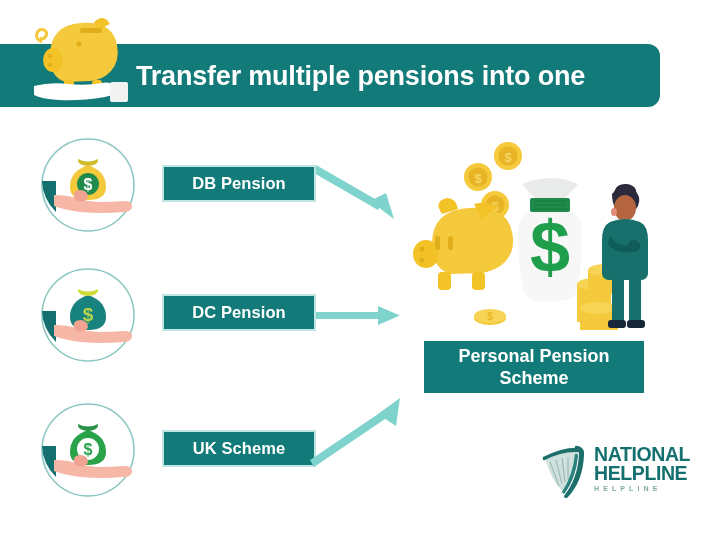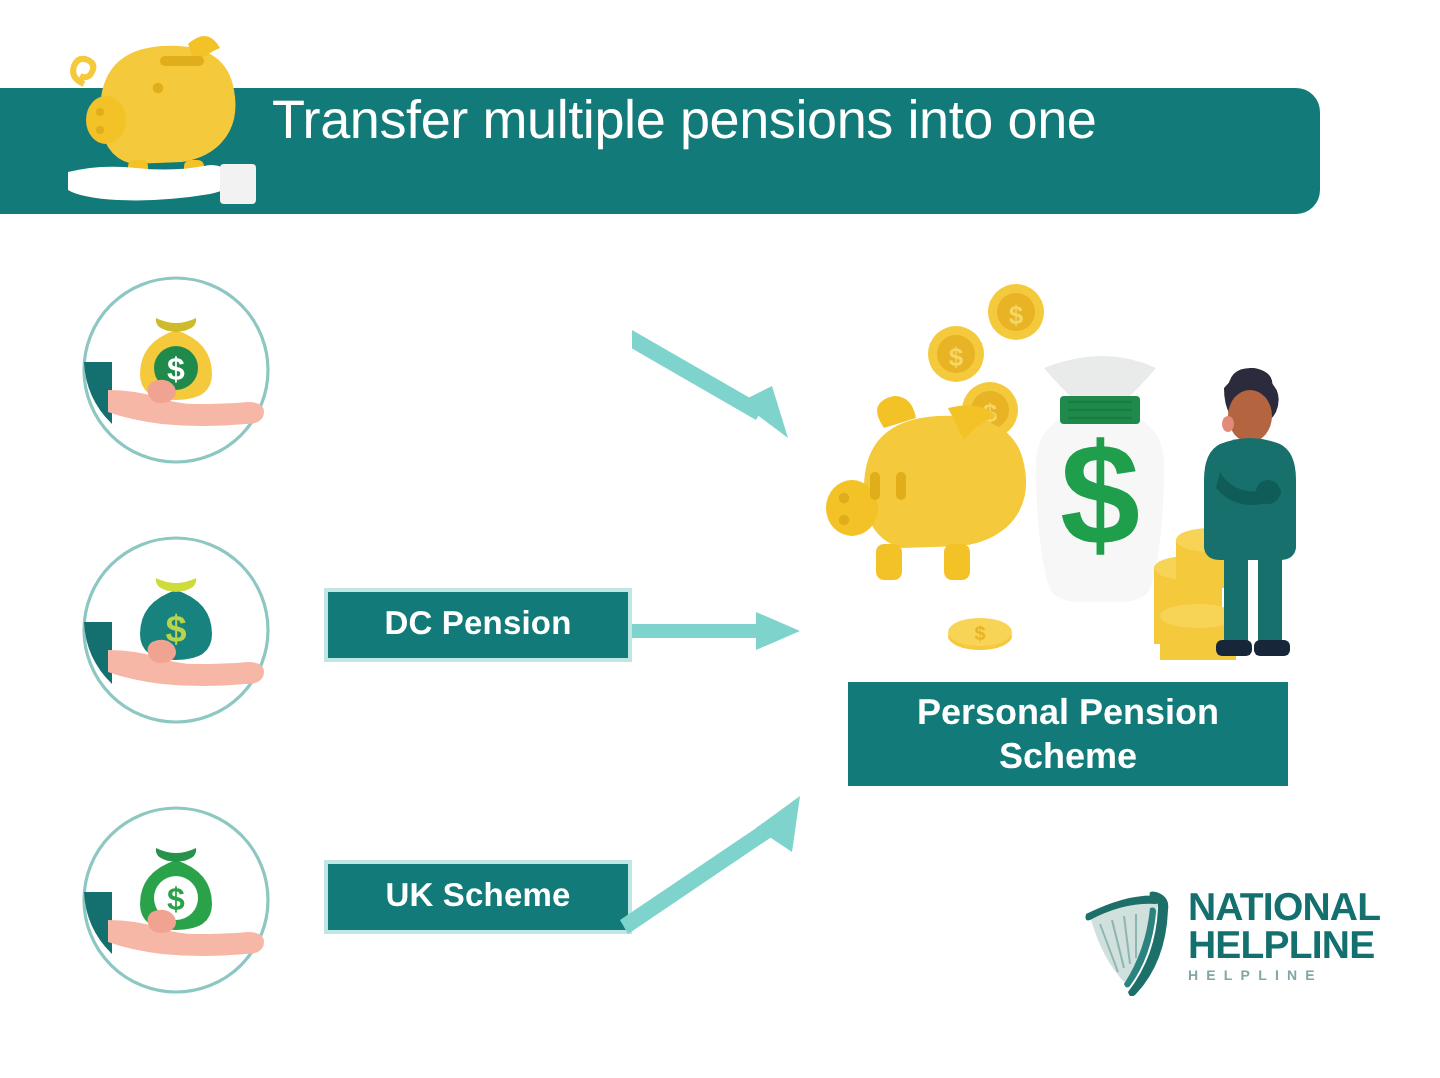--- a/index.html
+++ b/index.html
@@ -24,27 +24,27 @@
     left: 0;
     top: 44px;
     width: 660px;
     height: 63px;
     background: #127a78;
     border-radius: 0 12px 12px 0;
   }
   #header-title {
     position: absolute;
     left: 136px;
-    top: 40px;
+    top: 56px;
     width: 500px;
     height: 40px;
     line-height: 40px;
     color: #ffffff;
     font-size: 27px;
-    font-weight: normal;
+    font-weight: bold;
     letter-spacing: -0.2px;
     white-space: nowrap;
   }
   #header-piggy {
     position: absolute;
     left: 24px;
     top: 8px;
     width: 116px;
     height: 100px;
   }
@@ -187,20 +187,21 @@
         <path d="M50 30 q-18 6 -18 22 q0 13 18 13 q18 0 18 -13 q0 -16 -18 -22 z" fill="#f5c93c"></path>
         <path d="M40 24 q10 5 20 0 q1 6 -10 7 q-11 -1 -10 -7 z" fill="#cdbb2a"></path>
         <circle cx="50" cy="49" r="11" fill="#1f8a4c"></circle>
         <text x="50" y="55" font-family="'Liberation Sans',sans-serif" font-size="16" font-weight="bold" fill="#ffffff" text-anchor="middle">$</text>
 
         <path d="M16 60 q14 0 26 4 q9 3 18 3 q14 0 26 -1 q8 0 8 5 q0 6 -9 6 q-22 2 -42 0 q-16 -2 -27 -6 z" fill="#f6b7a6"></path>
 
         <path d="M38 56 q7 -3 11 2 q3 5 -3 8 q-8 2 -10 -4 q-1 -4 2 -6 z" fill="#f0a391"></path>
       </svg>
     </div>
+    <div class="pension-label" style="left:164px; top:32px;">DB Pension</div>
     <div class="arrow-wrap" style="left:316px; top:20px;">
       <svg width="92" height="72" viewBox="0 0 92 72">
         <path d="M0 10 L66 48 L62 55 L-4 17 z" fill="#7fd3cd"></path>
         <path d="M78 64 L54 46 L70 38 z" fill="#7fd3cd"></path>
       </svg>
     </div>
   </div>
 
   <div class="source-row" style="top:265px;">
     <div class="circle-icon">

